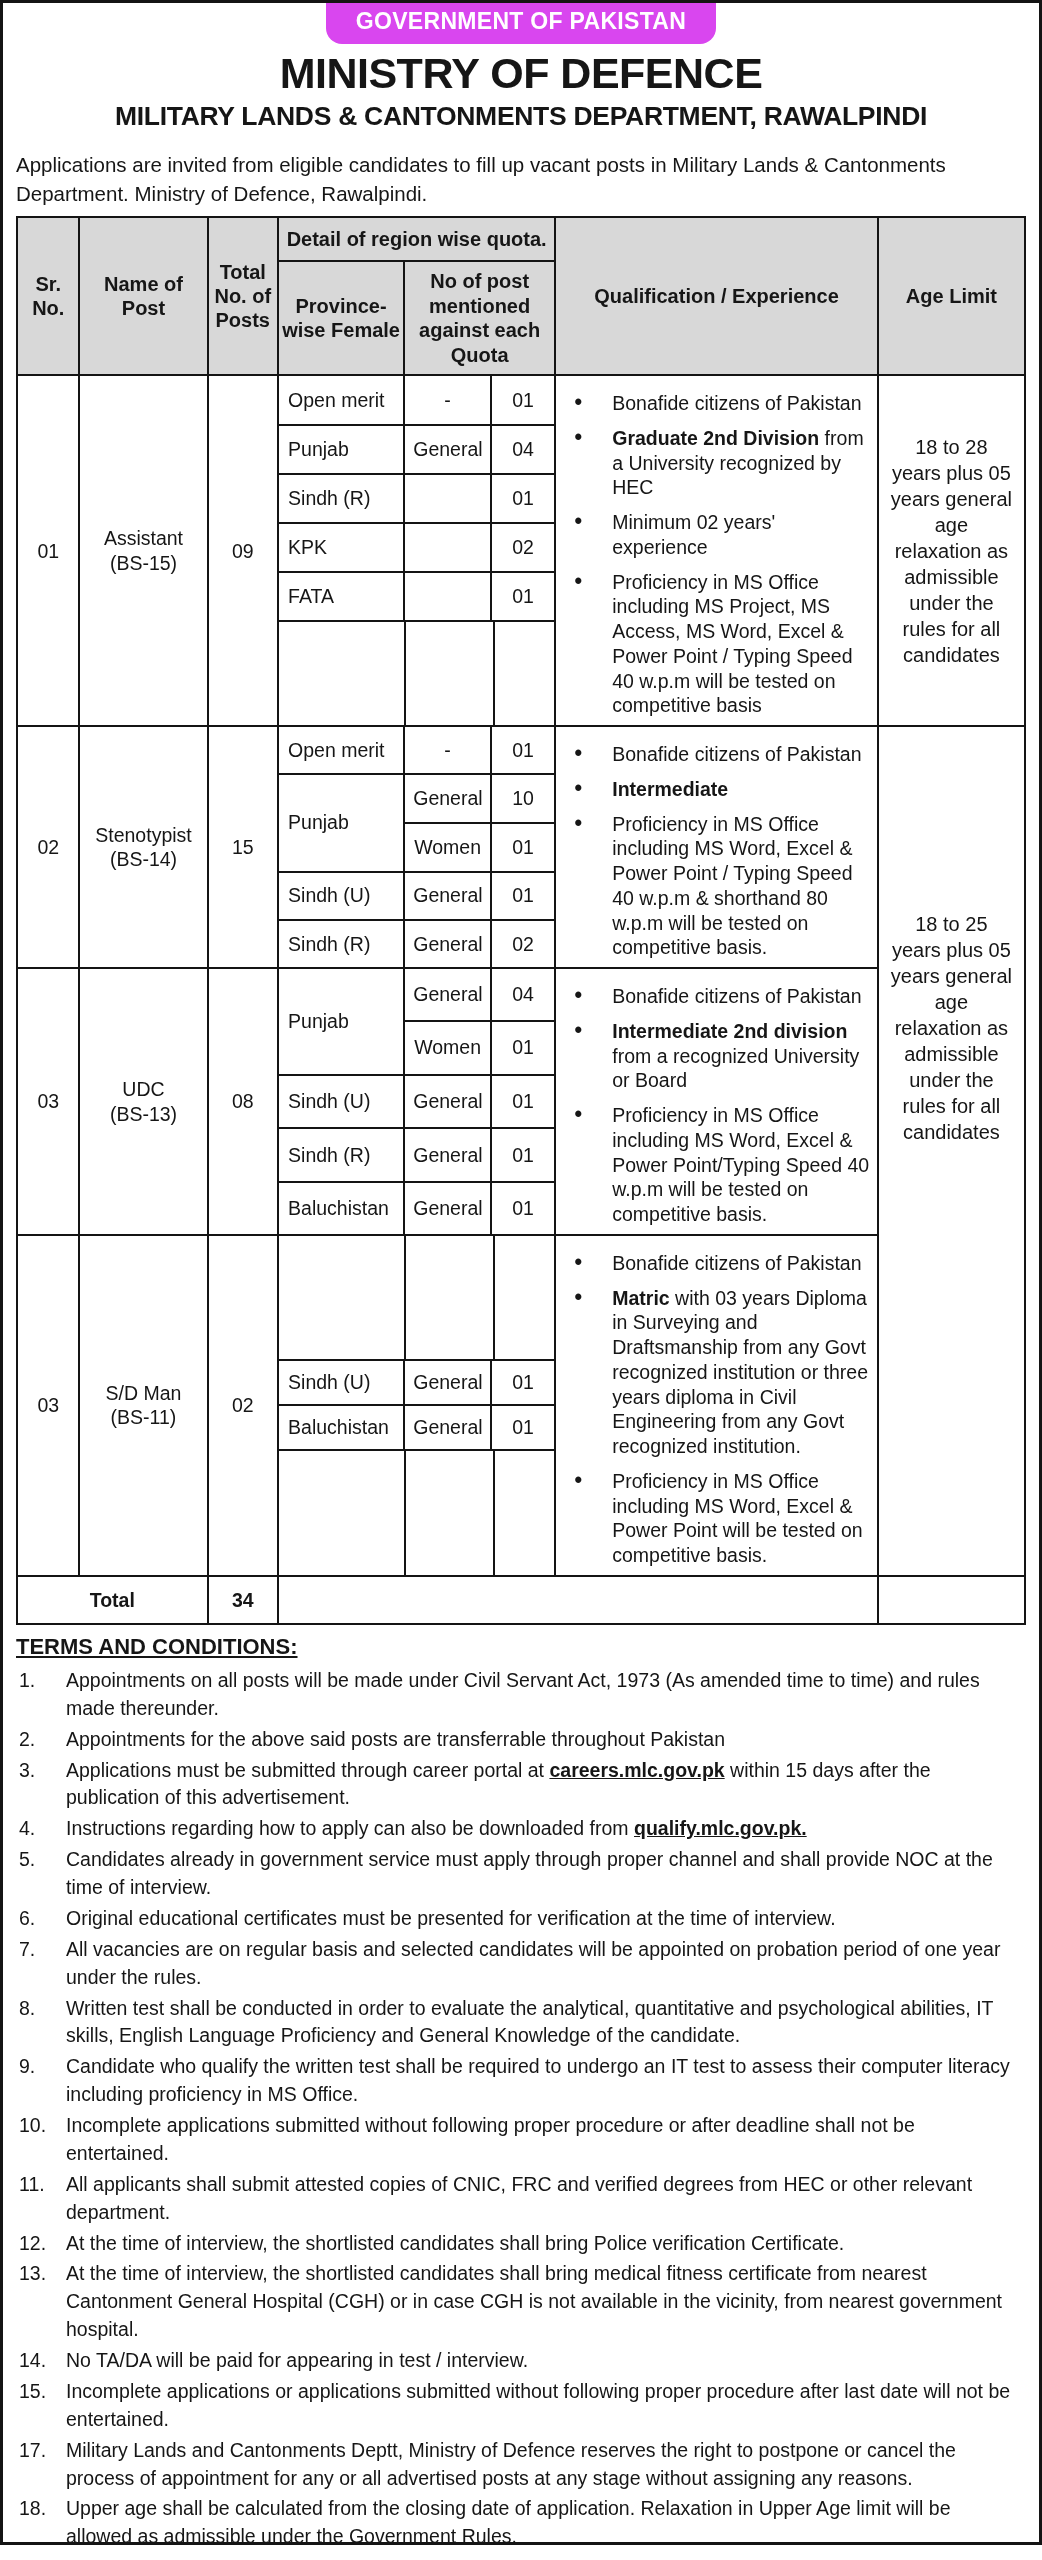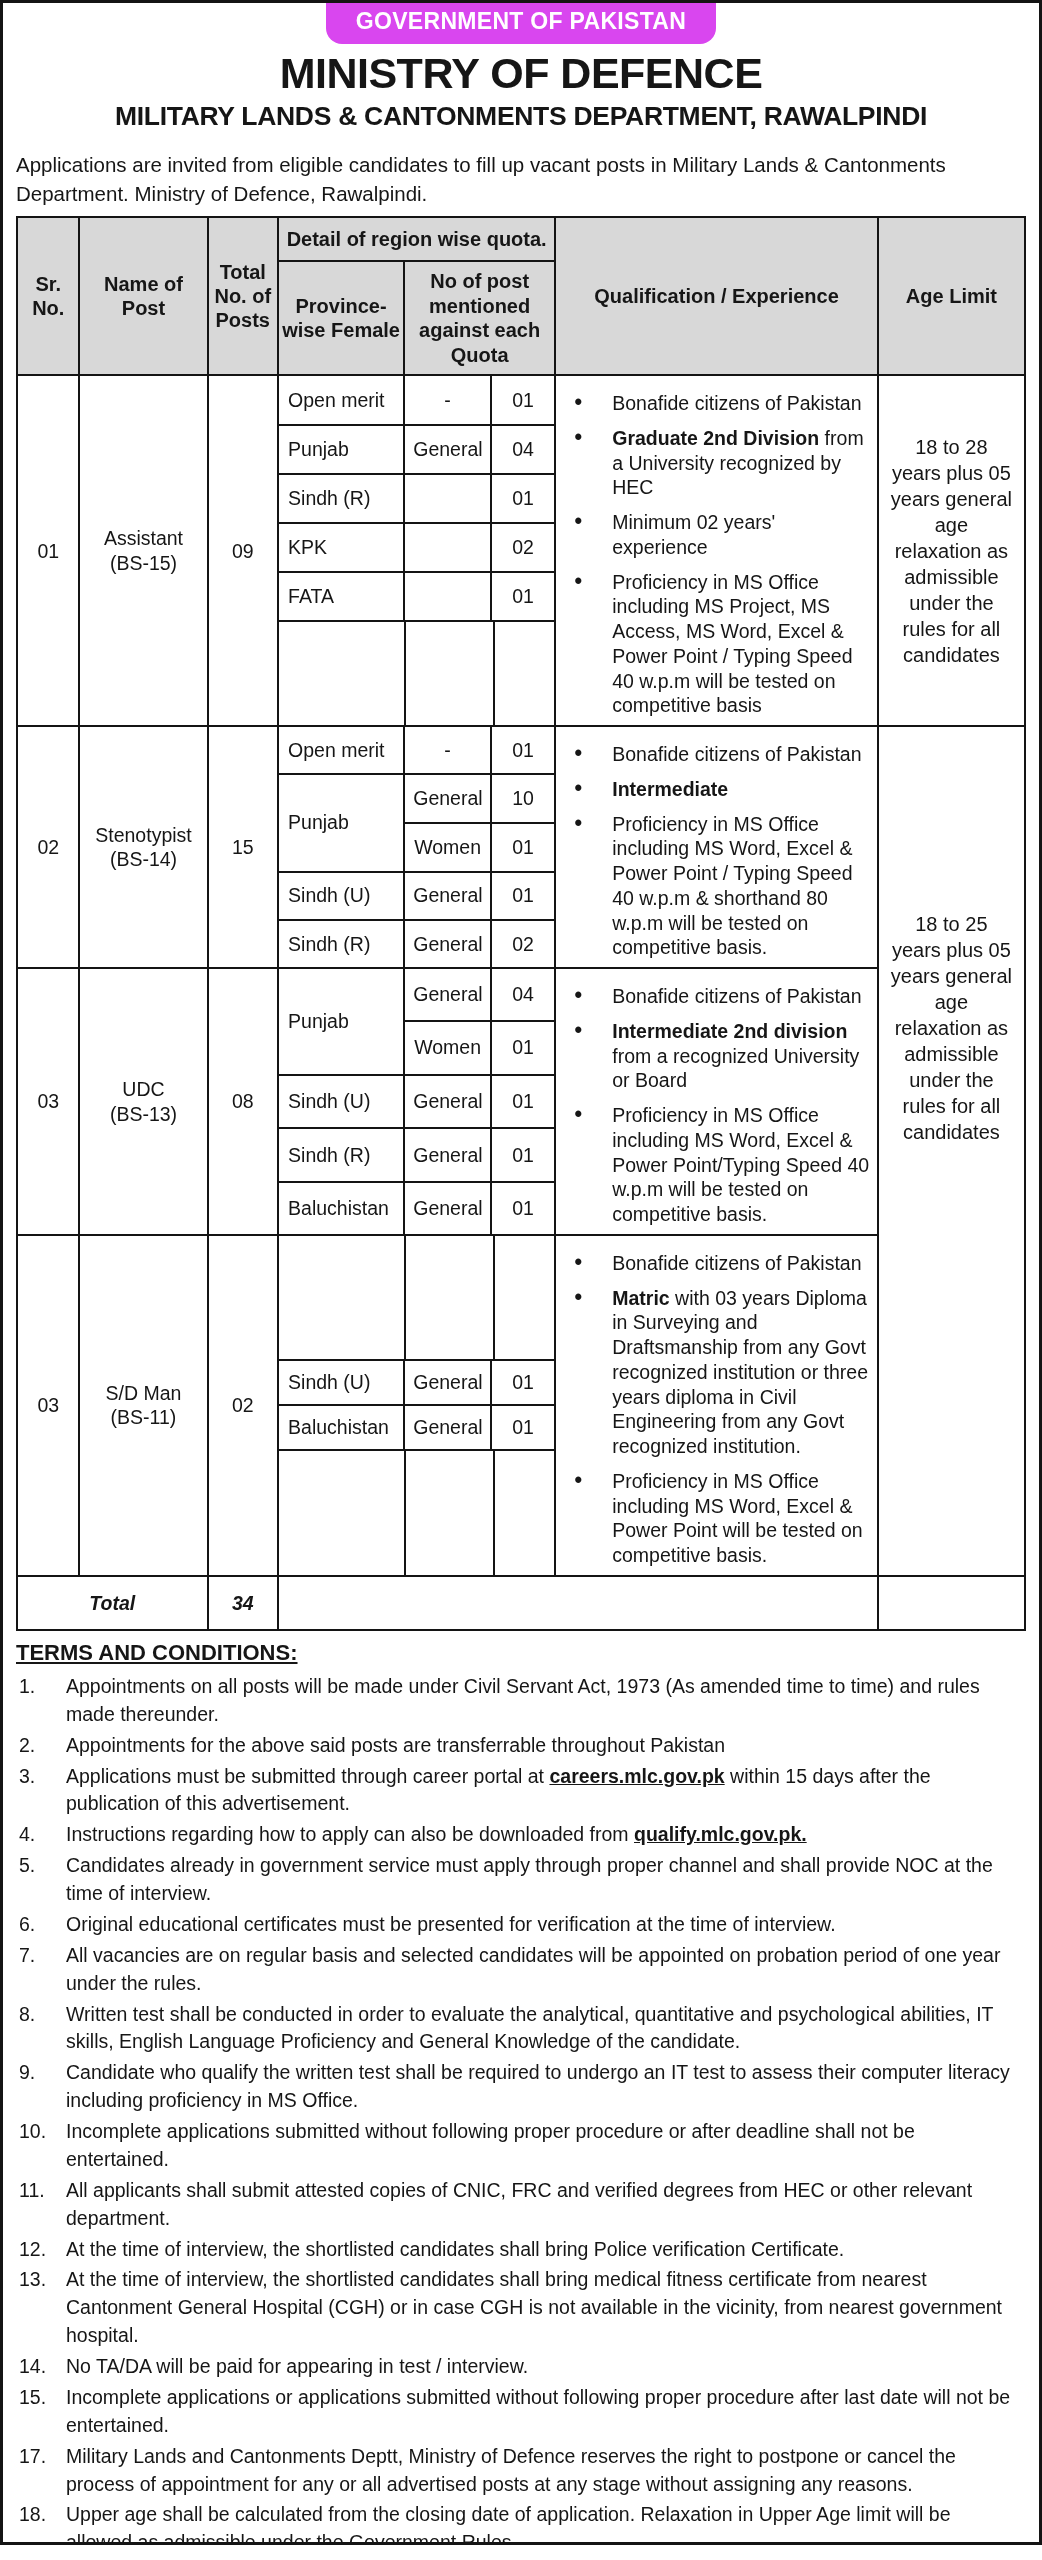--- a/index.html
+++ b/index.html
@@ -16,21 +16,21 @@
   .intro{font-size:20.5px;line-height:1.42;padding:9px 13px 3px;}
   
   .tablewrap{padding:5px 13px 0;}
   table.main{width:100%;border-collapse:collapse;table-layout:fixed;}
   .main th,.main td{border:2px solid #141414;}
   .main th{background:#d8d8d8;font-size:20px;font-weight:bold;padding:3px 2px;line-height:1.22;}
   .main tr.hrow1{height:44px;}
   .main tr.hrow2{height:114px;}
   .main td{font-size:19.5px;vertical-align:middle;text-align:center;line-height:1.25;}
   .main tr.r0{height:286px;} .main tr.r1{height:216px;} .main tr.r2{height:260px;}
-  .main tr.r3{height:330px;} .main tr.total-row{height:54px;font-style:italic;}
+  .main tr.r3{height:330px;} .main tr.total-row{height:48px;}
   td.qual{vertical-align:top;text-align:left;padding:5px 6px 4px 0;}
   ul.bullets{margin:2px 0 0;padding:0;list-style:none;}
   .bullets li{position:relative;padding-left:56px;margin:10px 0 3px;line-height:1.27;font-size:19.5px;}
   .bullets li::before{content:"\2022";position:absolute;left:18px;top:-3px;font-size:23px;}
   td.age{text-align:center;font-size:20px;line-height:1.3;padding:4px 10px;}
   td.age.merged{padding-bottom:250px;}
   td.bold,.bold{font-weight:bold;}
   
   .quota-cell{position:relative;padding:0;}
   .quota-wrap{position:absolute;inset:0;display:flex;flex-direction:column;}

